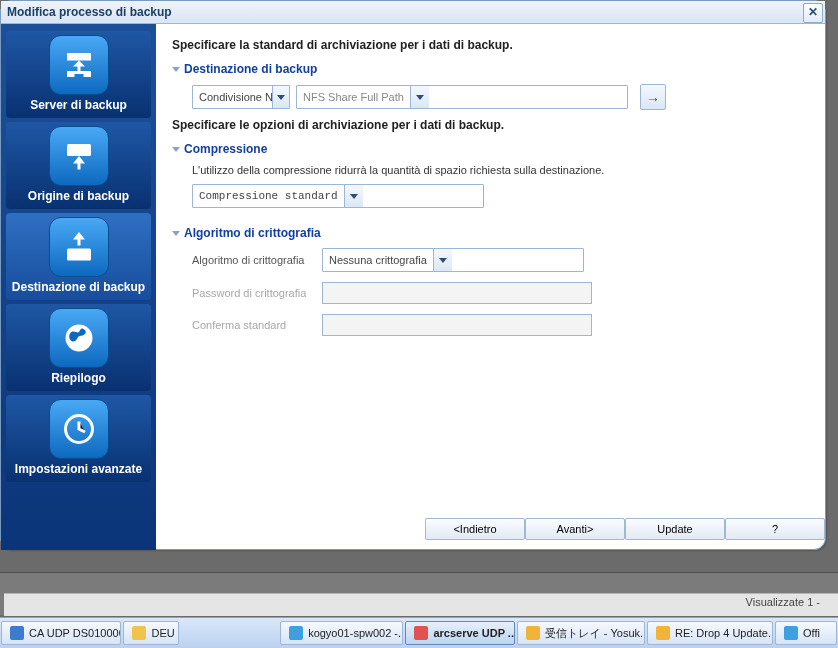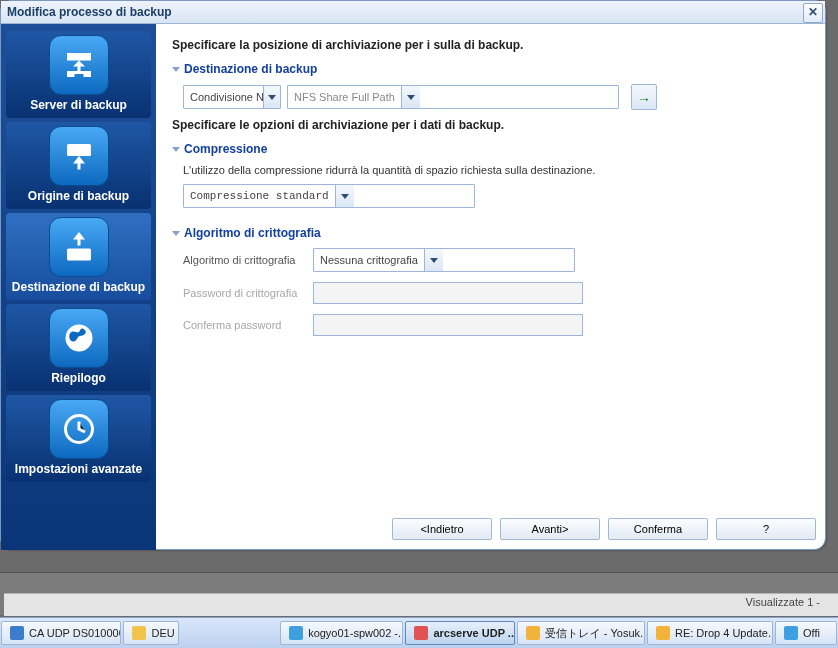--- a/index.html
+++ b/index.html
@@ -12,35 +12,35 @@
 .side-item{text-align:center;padding:4px 2px 6px 2px;border-radius:4px;cursor:pointer;}
 .side-item.active{background:linear-gradient(#2f6fc2,#174d9c) !important;}
 .side-item:not(.active){background:linear-gradient(#1f57a5,#083171);}
 .side-ico{width:58px;height:58px;margin:0 auto 4px auto;background:linear-gradient(#49a9f5,#0d69bf);border-radius:12px;border:1px solid #0a4d8e;display:flex;align-items:center;justify-content:center;}
 .side-ico svg{width:36px;height:36px;}
 .side-lbl{color:#fff;font-size:12px;font-weight:bold;line-height:13px;}
 .content{flex:1;padding:12px 16px 8px 16px;position:relative;overflow:hidden;}
 .content h1{font-size:12px;font-weight:bold;margin:2px 0 10px 0;}
 .sect-head{color:#1340a0;font-weight:bold;font-size:12px;margin:8px 0 8px 0;display:flex;align-items:center;gap:4px;}
 .tri{width:0;height:0;border-top:5px solid #8aa2c6;border-left:4px solid transparent;border-right:4px solid transparent;}
-.indent{margin-left:11px;}
+.indent{margin-left:20px;}
 .combo{display:inline-flex;align-items:center;border:1px solid #9db6d8;height:22px;background:#fff;border-radius:1px;}
 .combo-txt{padding:0 6px;color:#444;white-space:nowrap;overflow:hidden;}
 .combo-btn{width:18px;height:22px;border-left:1px solid #9db6d8;background:linear-gradient(#f4f8fd,#dbe7f5);display:flex;align-items:center;justify-content:center;}
 .combo-btn .dtri{width:0;height:0;border-top:5px solid #2b4d78;border-left:4px solid transparent;border-right:4px solid transparent;}
 .go-btn{width:24px;height:24px;margin-left:6px;border:1px solid #9db6d8;background:linear-gradient(#f4f8fd,#dbe7f5);border-radius:2px;display:inline-flex;align-items:center;justify-content:center;cursor:pointer;}
 .go-btn span{color:#1a7a1a;font-weight:bold;font-size:14px;}
 .row{display:flex;align-items:center;gap:6px;margin-bottom:8px;}
 .desc{color:#333;margin-bottom:8px;}
 .form-row{display:flex;align-items:center;margin-bottom:10px;}
 .form-lbl{width:130px;color:#555;}
 .form-lbl.dis{color:#a7a7a7;}
 input.txt{height:20px;border:1px solid #9db6d8;width:260px;padding:0 4px;background:#fff;}
 input.txt[disabled]{background:#f4f4f4;color:#b5b5b5;}
-.footer{position:absolute;bottom:10px;right:9px;display:flex;gap:8px;}
+.footer{position:absolute;bottom:10px;right:0;display:flex;}
 .btn{min-width:100px;height:22px;border:1px solid #a2b7d3;background:linear-gradient(#fbfcfe,#e2eaf4);border-radius:2px;font-size:11px;cursor:pointer;}
 .status-strip{position:absolute;left:0;right:0;top:572px;height:42px;background:#7b7b7b;border-top:1px solid #505050;}
 .status-inner{position:absolute;left:4px;right:0;top:20px;height:20px;background:#e5e5e5;border-top:1px solid #b5b5b5;color:#444;text-align:right;padding:2px 18px 0 0;font-size:11px;}
 .taskbar{position:absolute;left:0;right:0;bottom:0;height:30px;background:linear-gradient(#d9e7fb,#bcd1ef);border-top:1px solid #8aa5cb;display:flex;align-items:stretch;}
 .tbbtn{display:flex;align-items:center;padding:0 8px;margin:3px 1px;background:linear-gradient(#f5f9fe,#d7e4f5);border:1px solid #9db6d8;border-radius:2px;font-size:11px;color:#222;white-space:nowrap;overflow:hidden;height:22px;cursor:pointer;}
 .tbbtn.active{background:linear-gradient(#e7f0fb,#bcd4f0);border-color:#5f89bd;}
 .tbico{width:14px;height:14px;margin-right:5px;border-radius:2px;flex-shrink:0;}
 </style>
 </head>
 <body>
@@ -93,21 +93,21 @@
               <svg viewBox="0 0 24 24">
                 <circle cx="12" cy="12" r="9" fill="none" stroke="#fff" stroke-width="2"></circle>
                 <path stroke="#fff" stroke-width="2" d="M12 7v5l4 2"></path>
               </svg>
             </div>
         <div class="side-lbl">Impostazioni avanzate</div>
       </div>
     </div>
 
     <div class="content">
-      <h1>Specificare la posizione di archiviazione per i sulla di backup.</h1>
+      <h1>Specificare la standard di archiviazione per i dati di backup.</h1>
 
       <div class="sect-head">
             <span class="tri"></span>
             <span>Destinazione di backup</span>
           </div>
       <div class="indent">
         <div class="row">
           <div class="combo" style="width:96px;">
             <div class="combo-txt">Condivisione N</div>
             <div class="combo-btn">
@@ -154,29 +154,29 @@
             <div class="combo-btn">
                   <div class="dtri"></div>
                 </div>
           </div>
         </div>
         <div class="form-row">
           <div class="form-lbl dis">Password di crittografia</div>
           <input class="txt" type="password" disabled="" style="">
         </div>
         <div class="form-row">
-          <div class="form-lbl dis">Conferma password</div>
+          <div class="form-lbl dis">Conferma standard</div>
           <input class="txt" type="password" disabled="" style="">
         </div>
       </div>
 
       <div class="footer">
         <button class="btn">&lt;Indietro</button>
         <button class="btn">Avanti&gt;</button>
-        <button class="btn">Conferma</button>
+        <button class="btn">Update</button>
         <button class="btn">?</button>
       </div>
     </div>
   </div>
 </div>
 
 <div class="status-strip">
   <div class="status-inner"><span>Visualizzate 1 -</span></div>
 </div>
 

